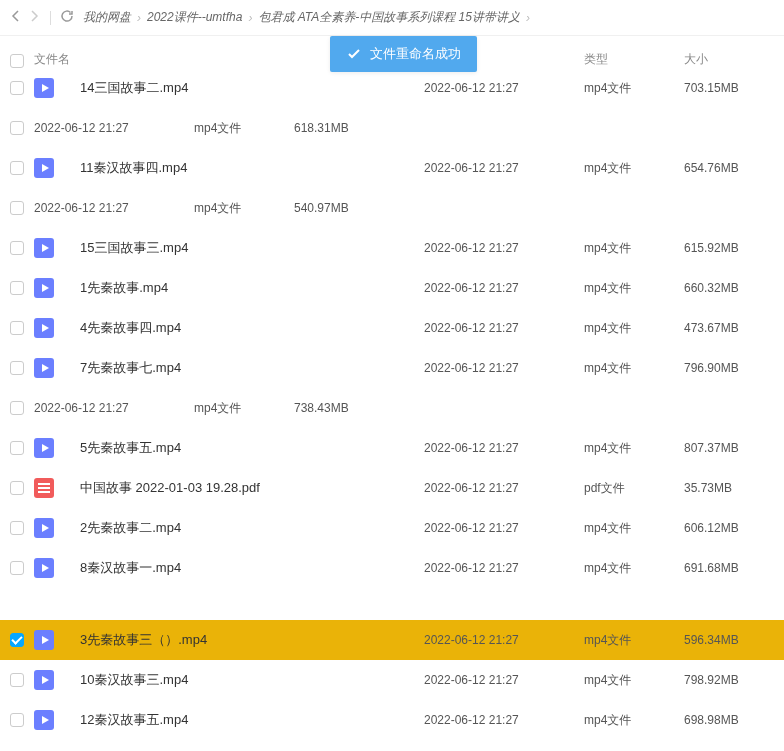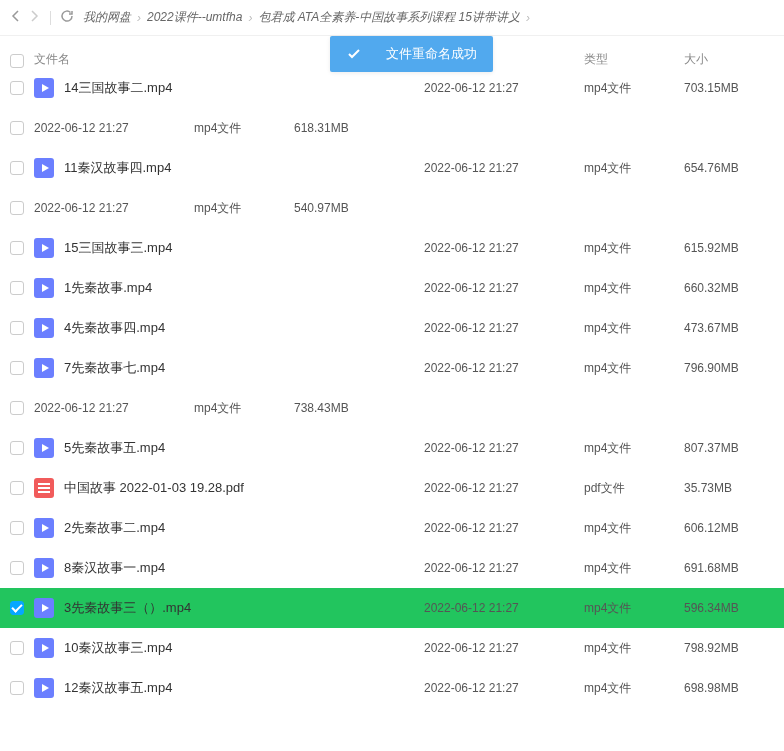--- a/index.html
+++ b/index.html
@@ -77,25 +77,25 @@
     border-width: 0 2px 2px 0;
     transform: rotate(45deg);
   }
   .files { }
   .file-row {
     display: flex;
     align-items: center;
     height: 40px;
     color: #555;
   }
-  .file-row.selected { background: #22c55e; }
+  .file-row.selected { background: #eab308; margin-top: 32px; }
   .file-name {
     display: flex;
     align-items: center;
-    gap: 10px;
+    gap: 26px;
     color: #333;
     font-size: 13px;
   }
   .icon {
     width: 20px; height: 20px;
     border-radius: 3px;
     display: flex; align-items: center; justify-content: center;
     flex-shrink: 0;
   }
   .icon.video { background: #6b7fff; }
@@ -125,21 +125,21 @@
     position: absolute;
     top: 36px;
     left: 330px;
     background: #51a9ee;
     color: #fff;
     font-size: 13px;
     padding: 9px 16px;
     border-radius: 2px;
     display: flex;
     align-items: center;
-    gap: 24px;
+    gap: 8px;
     z-index: 10;
     box-shadow: 0 1px 4px rgba(0,0,0,0.08);
   }
   .toast svg { width: 16px; height: 16px; stroke: #fff; }
 </style>
 </head>
 <body>
 
 <div class="top-bar">
   <div class="nav-icons">

